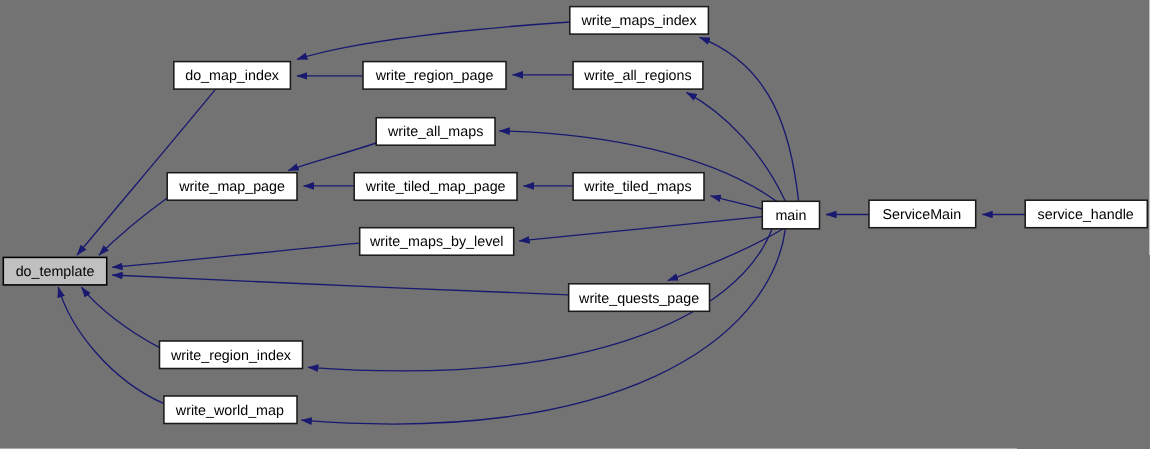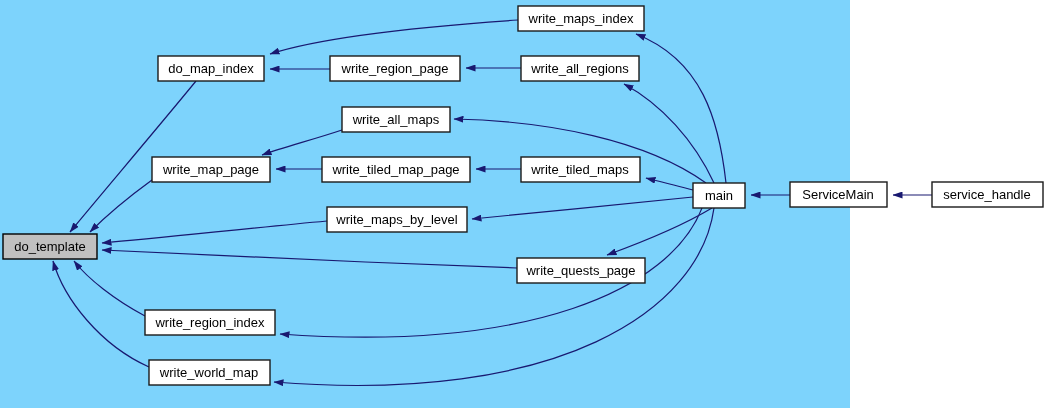--- a/index.html
+++ b/index.html
@@ -1,24 +1,24 @@
 <!DOCTYPE html>
 <html><head>
 <meta charset="utf-8">
 <style>
   html, body {
     margin: 0;
     padding: 0;
     background: #ffffff;
   }
   .canvas {
-    width: 850px;
+    width: 1045px;
     height: 408px;
     position: relative;
-    background: #7dd3fc;
+    background: #737373;
   }
   svg text {
     font-family: "Liberation Sans", "DejaVu Sans", sans-serif;
     font-size: 13px;
     fill: #000000;
   }
   .edge {
     fill: none;
     stroke: #191970;
     stroke-width: 1.2;

